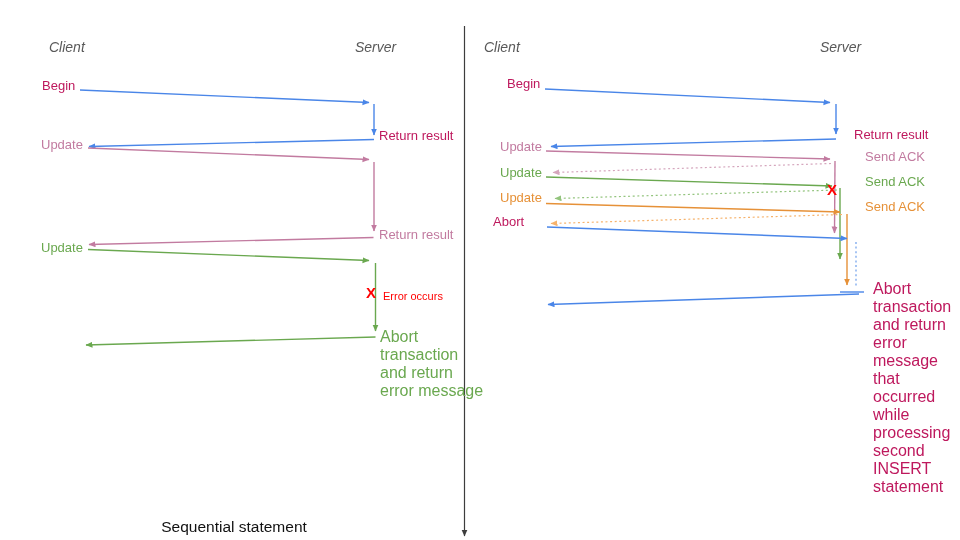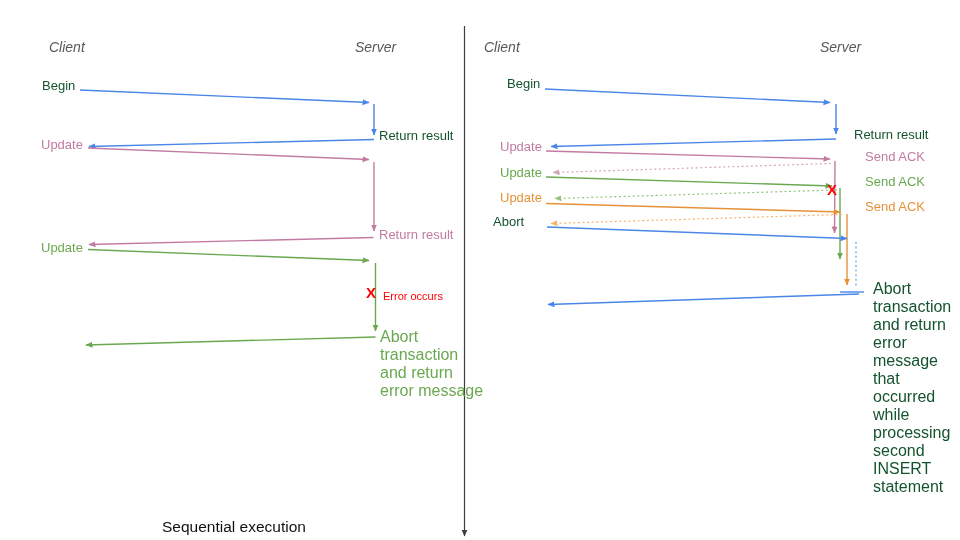--- a/index.html
+++ b/index.html
@@ -4,21 +4,21 @@
 <style>
   html,body{margin:0;padding:0;background:#fff;}
   .stage{
     position:relative;width:960px;height:540px;background:#ffffff;overflow:hidden;
     font-family:"Liberation Sans", sans-serif;
     margin-top:16px;
   }
   .stage svg{position:absolute;left:0;top:0;}
   .lbl{position:absolute;white-space:nowrap;line-height:14px;font-size:13px;}
   .hdr{font-style:italic;color:#595959;font-size:14px;}
-  .blue{color:#14532d;}
+  .blue{color:#be185d;}
   .pink{color:#c27ba0;}
   .green{color:#6aa84f;}
   .orange{color:#e69138;}
   .red{color:#ff0000;}
   .xmark{font-weight:bold;font-size:15px;color:#ff0000;}
   .note{white-space:pre-line;font-size:16px;line-height:18px;}
   .small{font-size:11px;}
   .title{position:absolute;width:228px;text-align:center;font-size:15.5px;color:#111;white-space:nowrap;}
   .time{position:absolute;font-size:12.5px;color:#222;}
   line{fill:none;}
@@ -101,21 +101,21 @@
   <div class="lbl blue" style="left:379px;top:113px;">Return result</div>
   <div class="lbl pink" style="left:41px;top:122px;">Update</div>
   <div class="lbl pink" style="left:379px;top:212px;">Return result</div>
   <div class="lbl green" style="left:41px;top:225px;">Update</div>
   <div class="lbl xmark" style="left:366px;top:270px;">X</div>
   <div class="lbl red small" style="left:383px;top:273px;">Error occurs</div>
   <div class="lbl green note" style="left:380px;top:312px;">Abort
 transaction
 and return
 error message</div>
-  <div class="title" style="left:120px;top:502px;">Sequential execution</div>
+  <div class="title" style="left:120px;top:502px;">Sequential statement</div>
 
   <div class="lbl hdr" style="left:484px;top:24px;">Client</div>
   <div class="lbl hdr" style="left:820px;top:24px;">Server</div>
   <div class="lbl blue" style="left:507px;top:61px;">Begin</div>
   <div class="lbl blue" style="left:854px;top:112px;">Return result</div>
   <div class="lbl pink" style="left:500px;top:124px;">Update</div>
   <div class="lbl pink" style="left:865px;top:134px;">Send ACK</div>
   <div class="lbl green" style="left:500px;top:150px;">Update</div>
   <div class="lbl green" style="left:865px;top:159px;">Send ACK</div>
   <div class="lbl orange" style="left:500px;top:175px;">Update</div>

